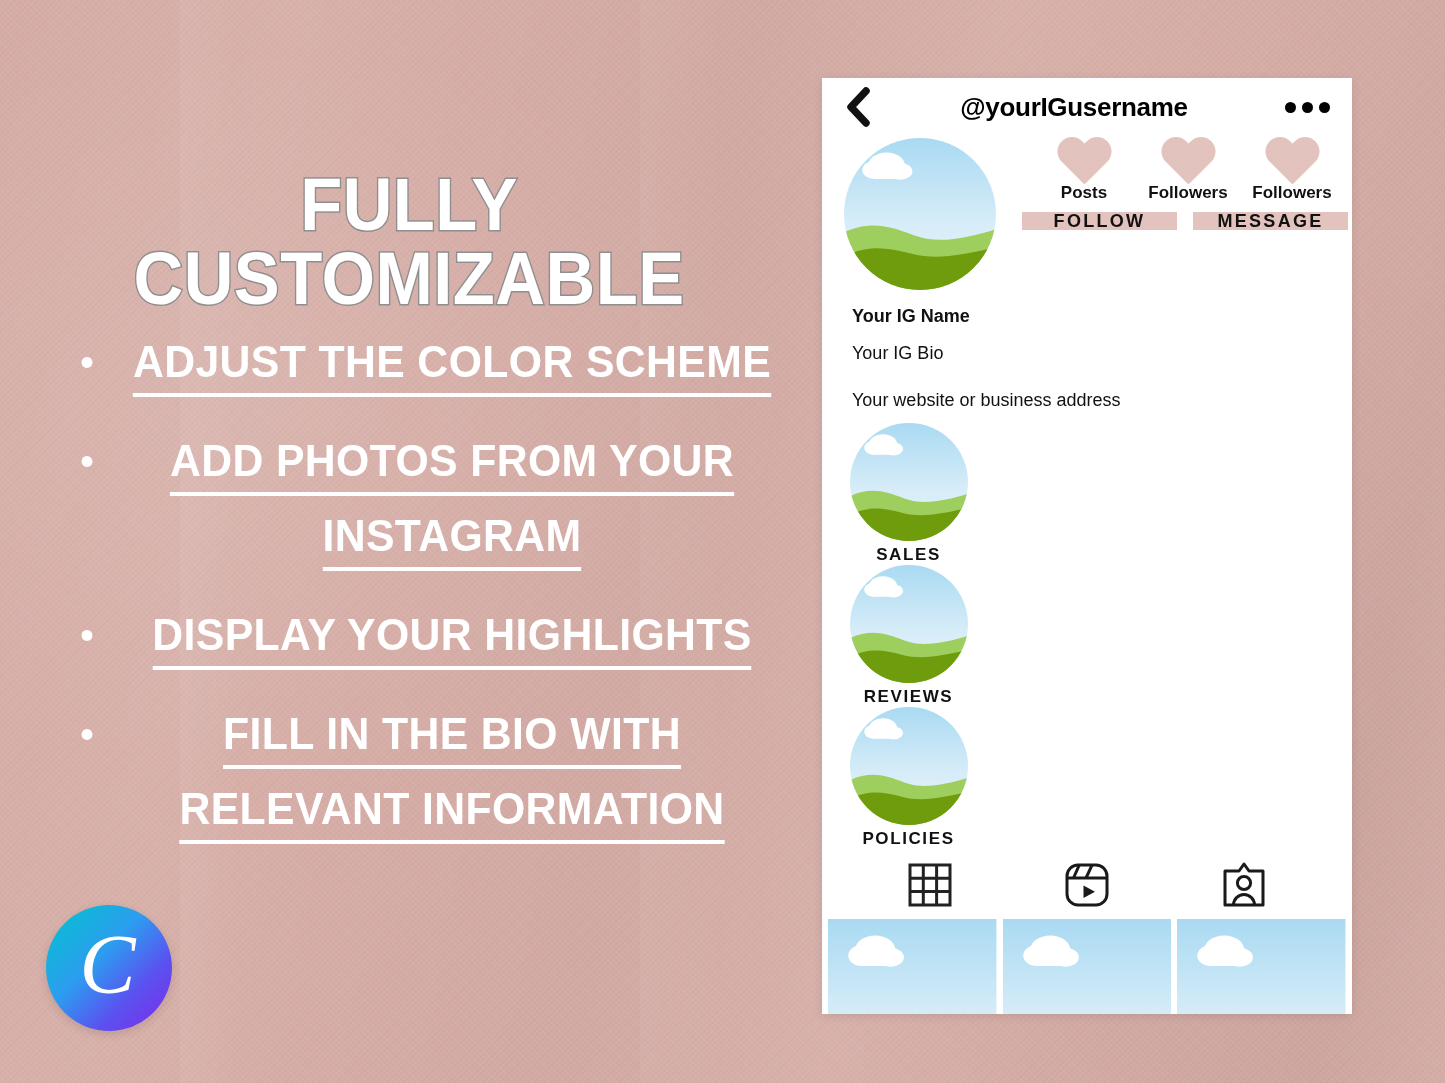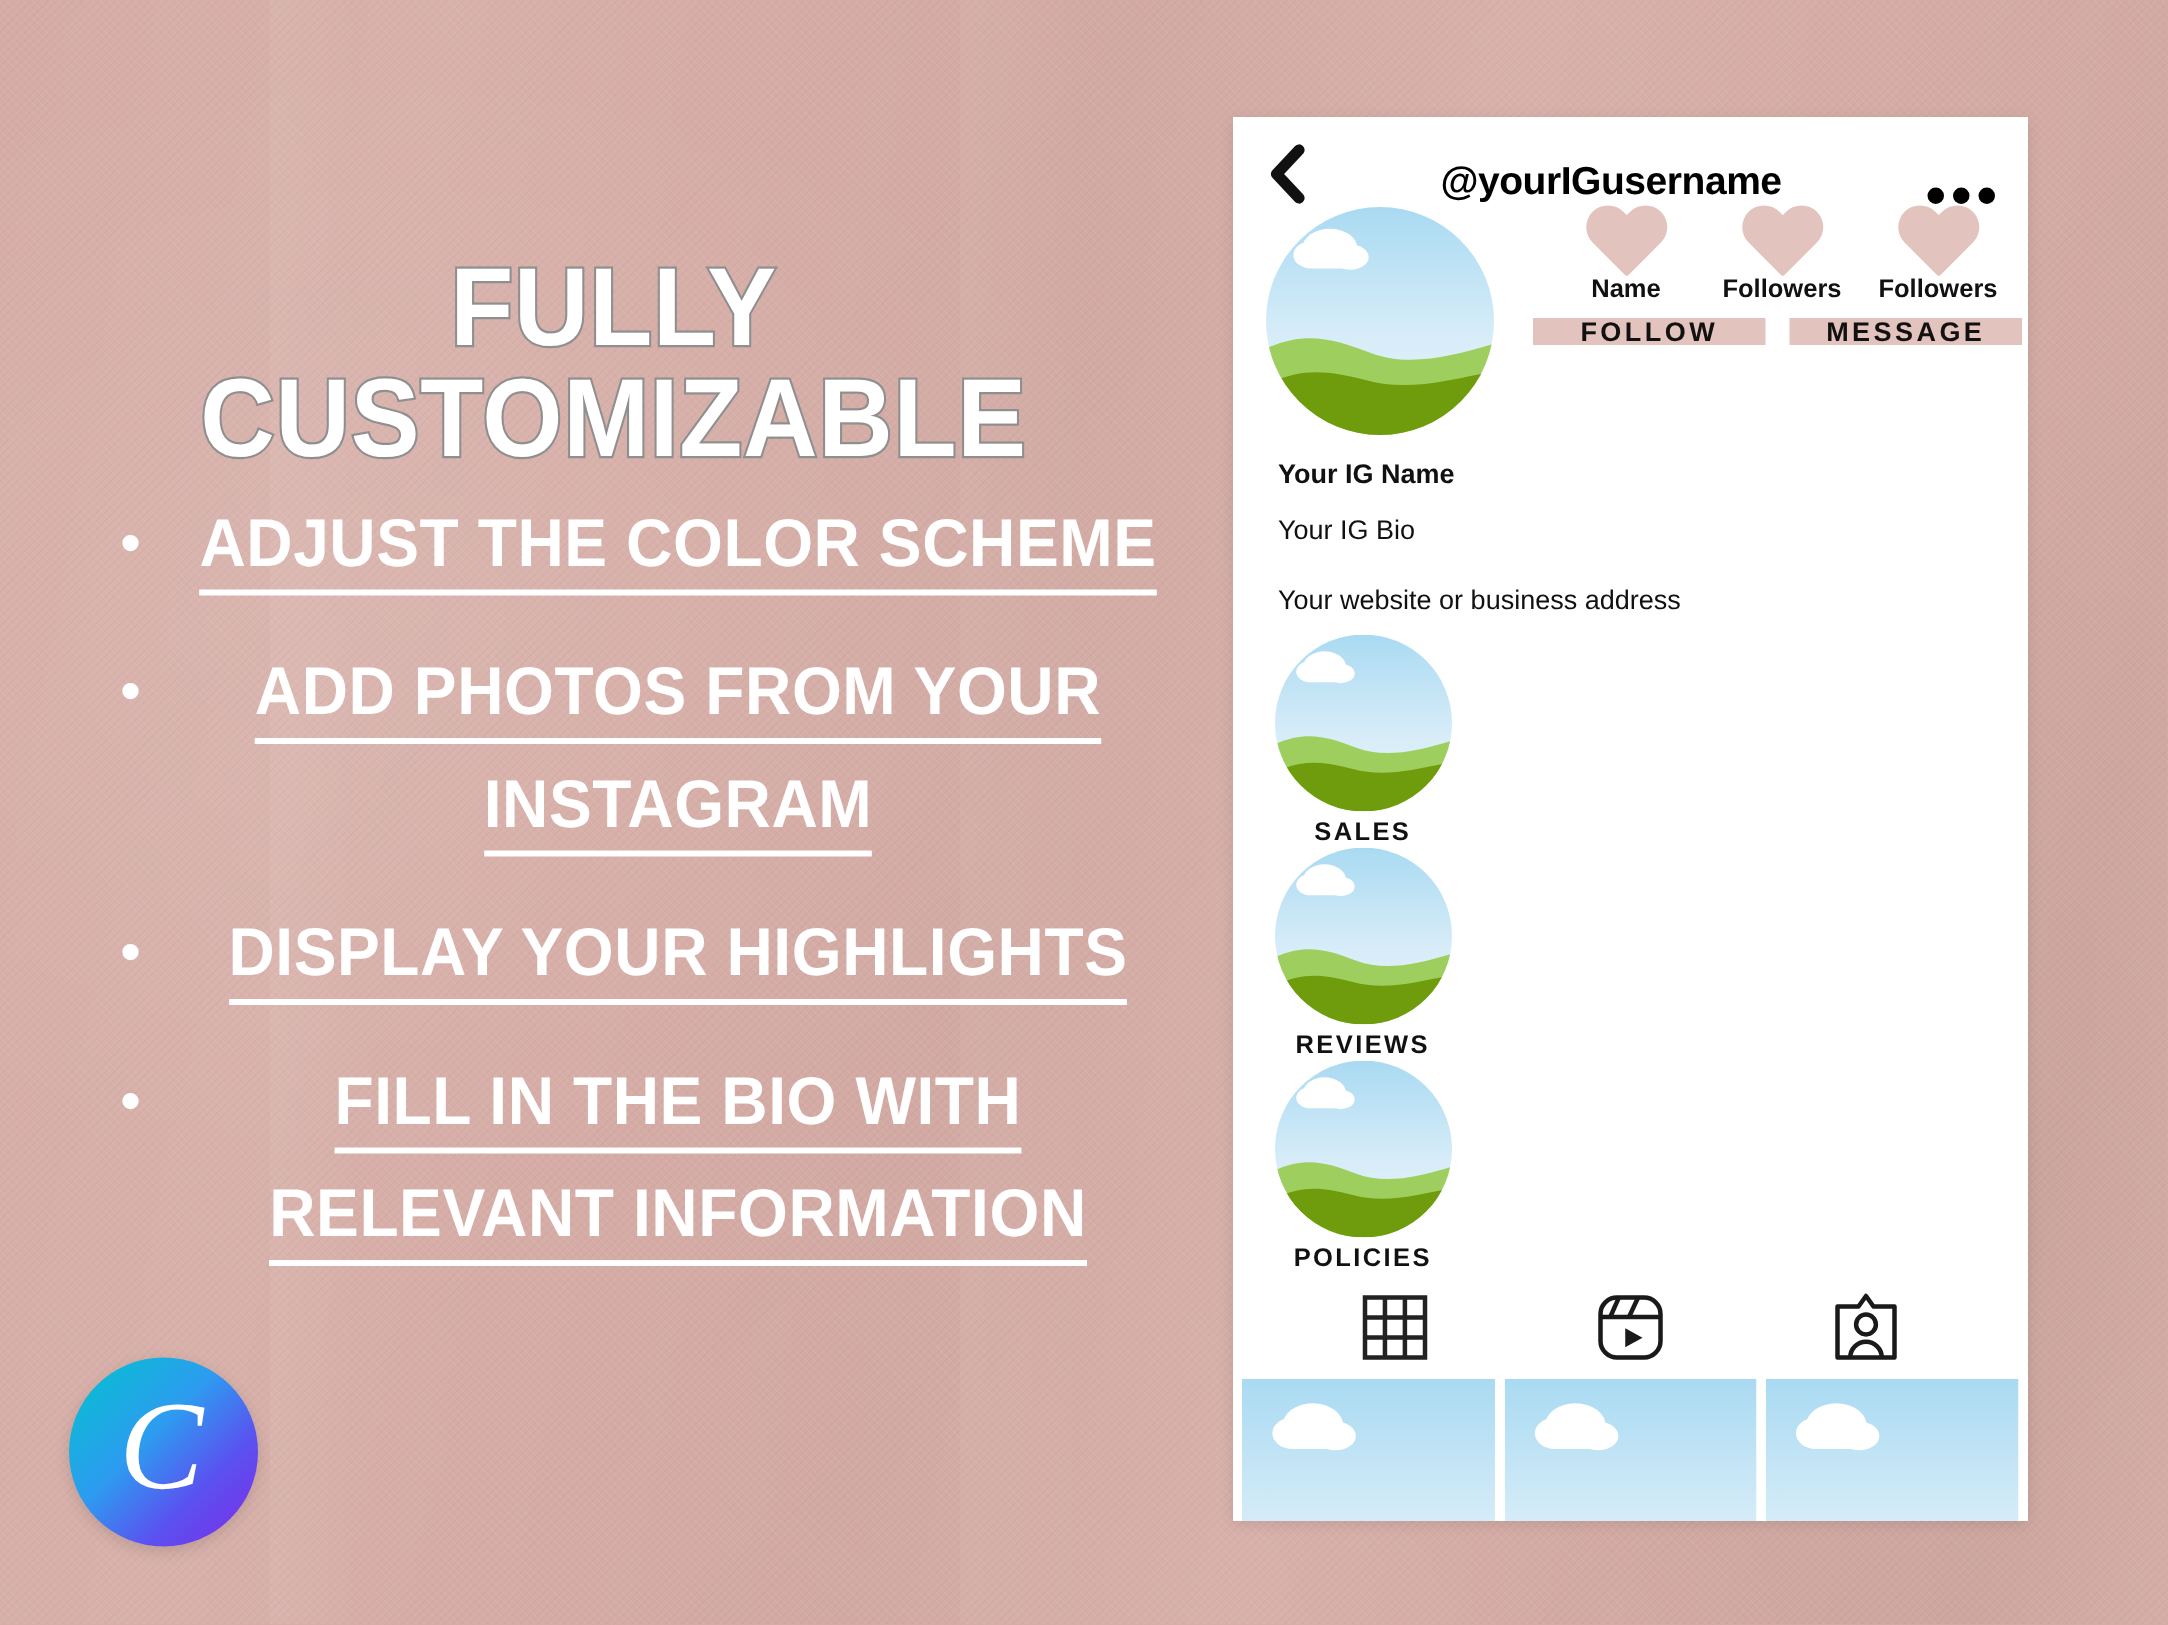--- a/index.html
+++ b/index.html
@@ -94,21 +94,21 @@
   .phone {
     position:absolute; left:822px; top:78px;
     width:530px; height:936px;
     background:#ffffff;
     box-shadow:0 2px 9px rgba(0,0,0,0.10);
     overflow:hidden;
   }
   
   .ig-header {
     position:relative; height:58px;
-    display:flex; align-items:flex-end;
+    display:flex; align-items:center;
     padding:0 22px;
   }
   .back-chevron {
     width:26px; height:40px; flex:0 0 26px;
     display:flex; align-items:center;
   }
   .ig-username {
     flex:1 1 auto; text-align:center;
     font-size:26px; font-weight:bold; color:#000;
     letter-spacing:-0.3px;
@@ -268,21 +268,21 @@
     <div class="avatar">
       <svg width="152" height="152" viewBox="0 0 100 100" preserveAspectRatio="none">
           <use href="#landscape"></use>
         </svg>
     </div>
 
     <div class="stats-wrap">
       <div class="stats">
         <div class="stat">
           <div class="heart"></div>
-          <div class="stat-label">Name</div>
+          <div class="stat-label">Posts</div>
         </div>
         <div class="stat">
           <div class="heart"></div>
           <div class="stat-label">Followers</div>
         </div>
         <div class="stat">
           <div class="heart"></div>
           <div class="stat-label">Followers</div>
         </div>
       </div>

